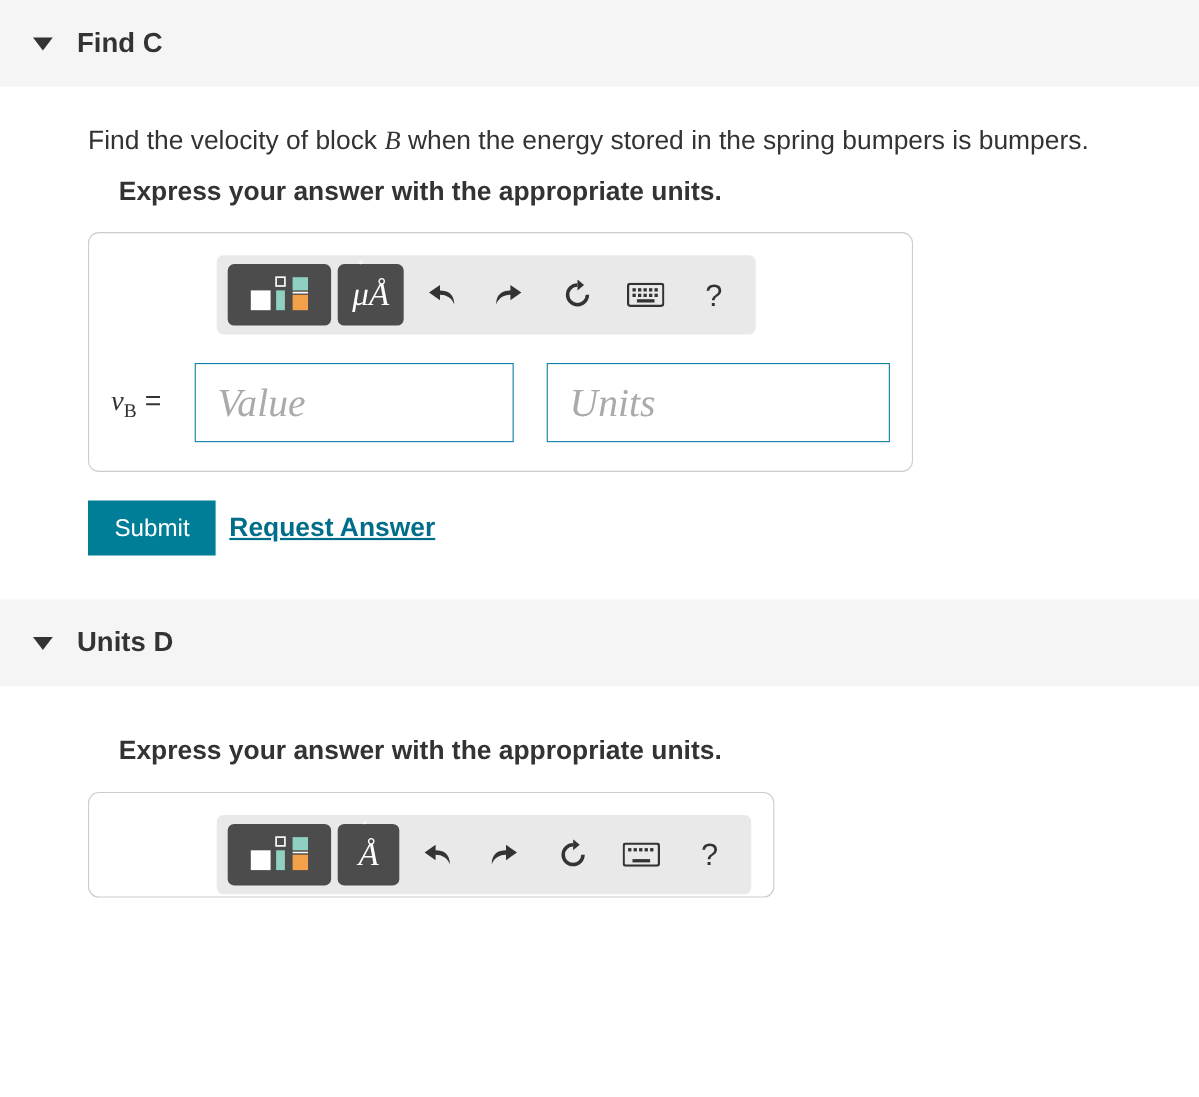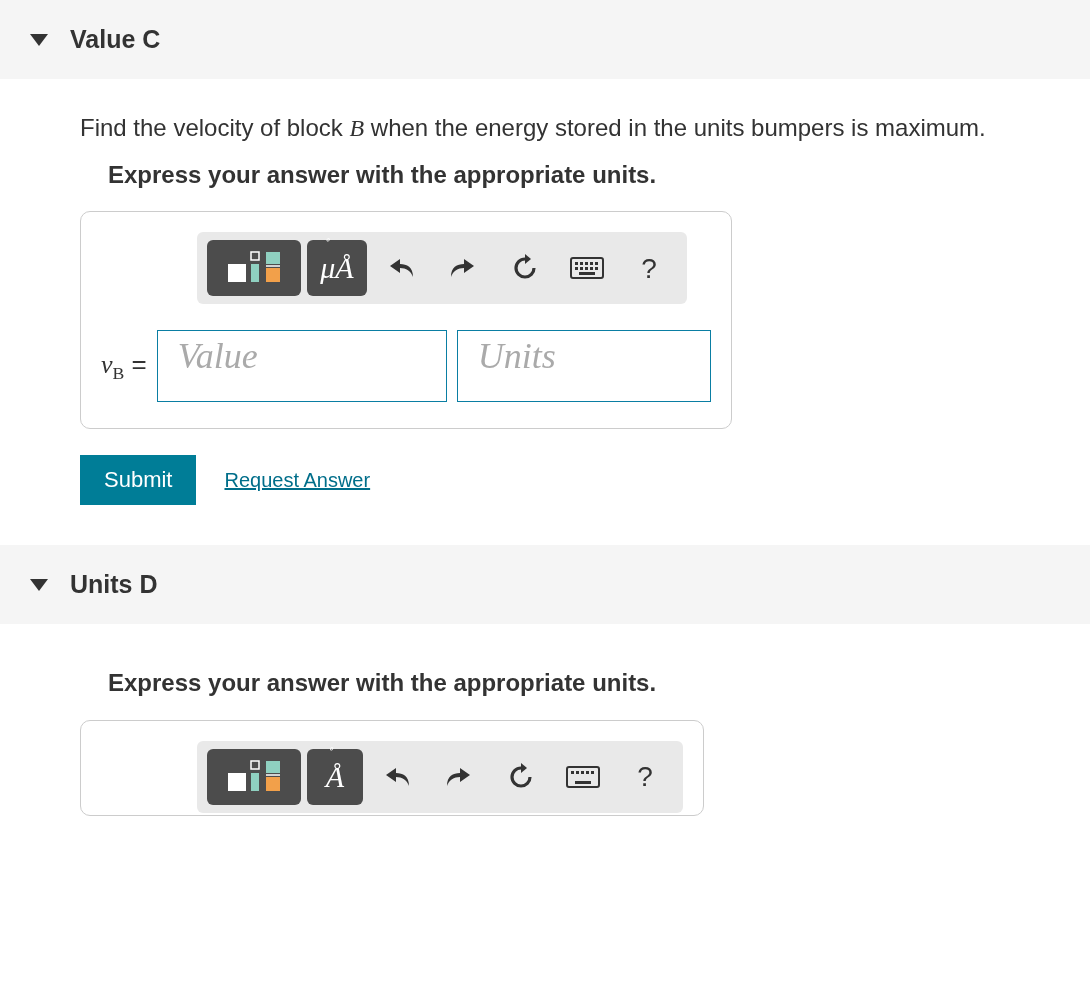--- a/index.html
+++ b/index.html
@@ -76,84 +76,85 @@
     display: flex;
     align-items: center;
     justify-content: center;
     color: #333;
     cursor: pointer;
     font-size: 28px;
   }
   .answer-row {
     display: flex;
     align-items: center;
-    gap: 10px;
+    gap: 30px;
     margin-top: 26px;
   }
   .var-label {
     font-family: "Times New Roman", Times, serif;
     font-style: italic;
     font-size: 26px;
     white-space: nowrap;
   }
   .var-label sub { font-size: 0.68em; font-style: normal; }
   .input-cell {
     border: 1px solid #0a7ea3;
     height: 72px;
     font-family: "Times New Roman", Times, serif;
     font-style: italic;
     font-size: 36px;
     color: #aaa;
     padding: 0 20px;
     display: flex;
+    align-items: center;
     background: #fff;
   }
   .value-cell { width: 290px; }
-  .units-cell { width: 254px; }
+  .units-cell { width: 312px; }
   .actions {
     margin-top: 26px;
     display: flex;
     align-items: center;
-    gap: 28px;
+    gap: 12px;
   }
   .btn-submit {
     background: #007d97;
     color: #fff;
     padding: 12px 24px;
     font-size: 22px;
     border: none;
     cursor: pointer;
   }
   .link-request {
     color: #006e8a;
-    font-weight: normal;
+    font-weight: bold;
     text-decoration: underline;
-    font-size: 20px;
+    font-size: 24px;
     cursor: pointer;
   }
   .prompt-line { margin-top: 2px; }
   .prompt-line.second { margin-top: 12px; }
 
   
   .clip {
     overflow: hidden;
     height: 96px;
   }
 </style>
 </head>
 <body>
 
 <div class="section-header">
   <div class="caret"></div>
-  <div class="title">Value C</div>
+  <div class="title">Find C</div>
 </div>
 
 <div class="section-body">
   <div class="prompt-line">
-    <span>Find the velocity of block </span><span class="italic-var">B</span><span> when the energy stored in the units bumpers is maximum.</span>
+    <span>Find the velocity of block </span><span class="italic-var">B</span><span> when the energy stored in the spring bumpers is bumpers.</span>
   </div>
   <div class="prompt-line second bold">Express your answer with the appropriate units.</div>
 
   <div class="answer-box">
     <div class="toolbar">
       <div class="tb-chunk">
         <svg width="60" height="40" viewBox="0 0 60 40">
           <rect x="4" y="16" width="18" height="18" fill="#fff"></rect>
           <rect x="27" y="4" width="8" height="8" fill="none" stroke="#fff" stroke-width="1.5"></rect>
           <rect x="27" y="16" width="8" height="18" fill="#8fd0c0"></rect>

